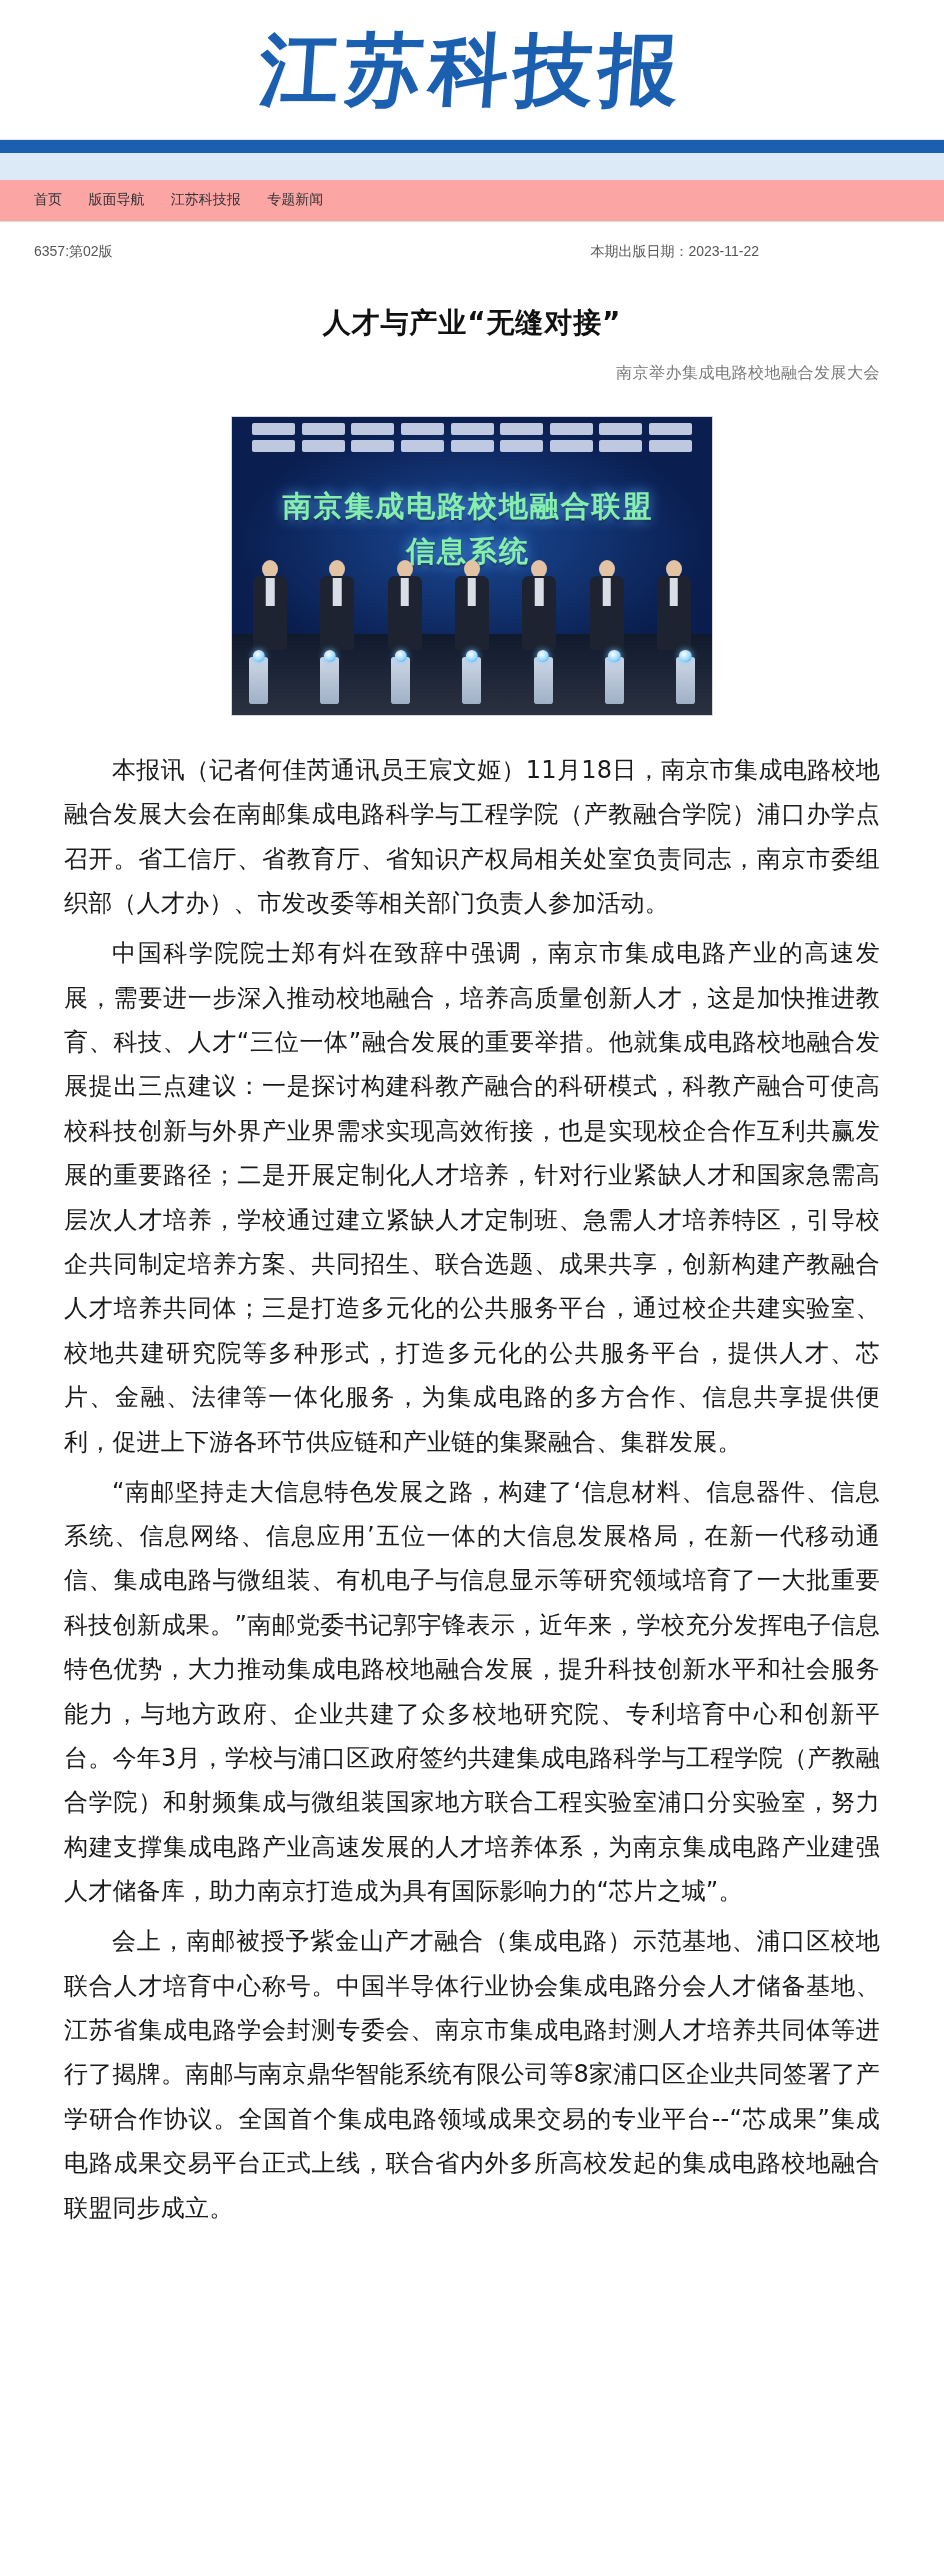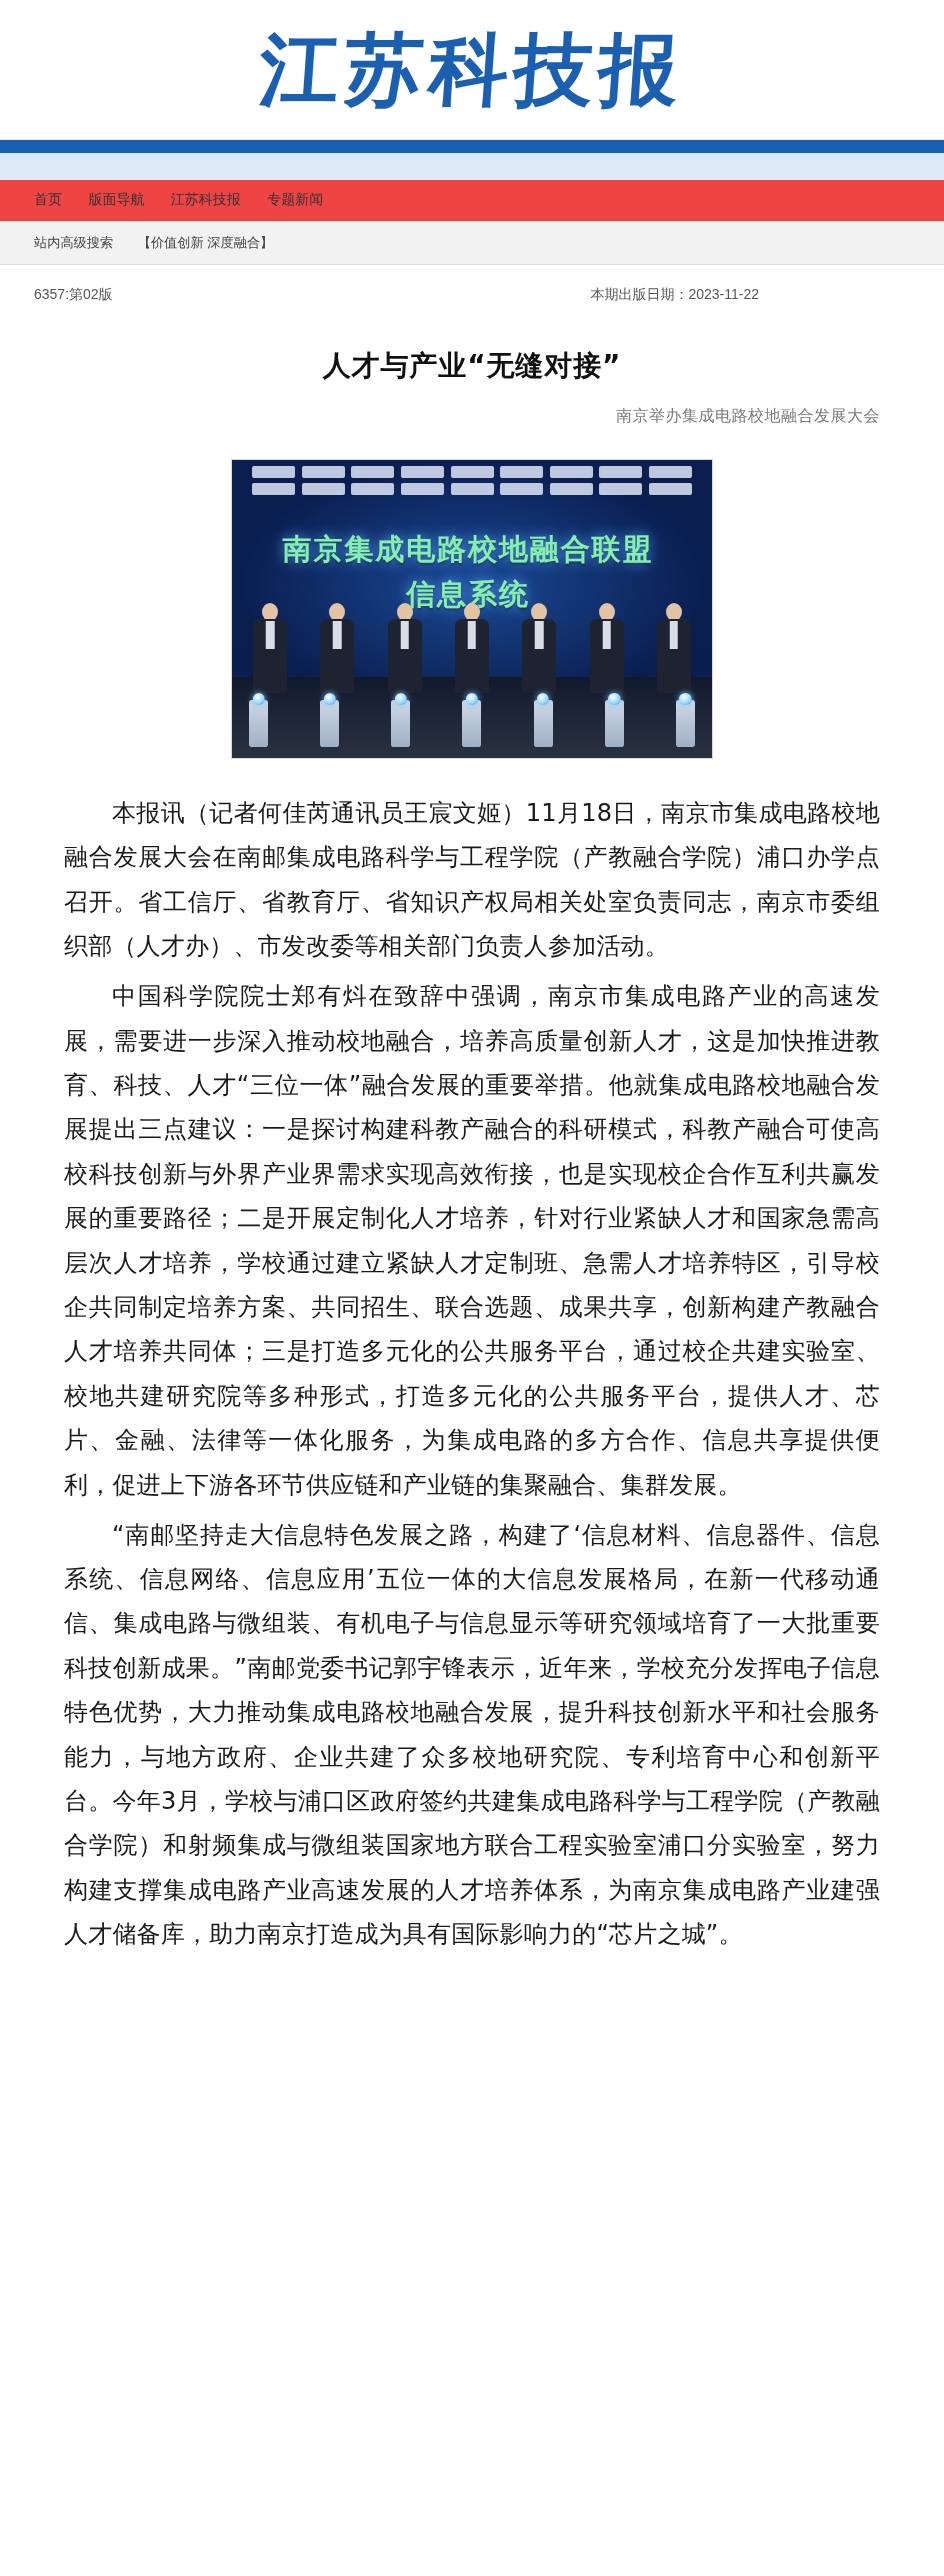--- a/index.html
+++ b/index.html
@@ -52,21 +52,21 @@
 
   
   .navbar {
     width: 100%;
     height: 42px;
     border-bottom: 0.9px solid #dcdcdc;
     display: flex;
     align-items: center;
     padding: 0 34px;
     gap: 26.4px;
-    background: #ef4444;
+    background: #fca5a5;
   }
   .navbar a {
     font-size: 14px;
     color: #333333;
     text-decoration: none;
     white-space: nowrap;
   }
 
   .subbar {
     width: 100%;
@@ -275,24 +275,20 @@
   <div class="masthead-rule"></div>
   <div class="masthead-rule2"></div>
 
   <div class="navbar">
     <a href="#">首页</a>
     <a href="#">版面导航</a>
     <a href="#">江苏科技报</a>
     <a href="#">专题新闻</a>
   </div>
 
-  <div class="subbar">
-    <a href="#" class="search-link">站内高级搜索</a>
-    <span class="slogan">【价值创新 深度融合】</span>
-  </div>
 
   <div class="issue-row">
     <span class="issue-left">6357:第02版</span>
     <span class="issue-right">
       <span>本期出版日期：</span><span>2023-11-22</span>
     </span>
   </div>
 
   <div class="article">
 
@@ -375,17 +371,18 @@
           <div class="podium"></div>
           <div class="podium"></div>
         </div>
       </div>
     </div>
 
     <div class="body-text">
       <p>本报讯（记者何佳芮通讯员王宸文姬）11月18日，南京市集成电路校地融合发展大会在南邮集成电路科学与工程学院（产教融合学院）浦口办学点召开。省工信厅、省教育厅、省知识产权局相关处室负责同志，南京市委组织部（人才办）、市发改委等相关部门负责人参加活动。</p>
       <p>中国科学院院士郑有炓在致辞中强调，南京市集成电路产业的高速发展，需要进一步深入推动校地融合，培养高质量创新人才，这是加快推进教育、科技、人才“三位一体”融合发展的重要举措。他就集成电路校地融合发展提出三点建议：一是探讨构建科教产融合的科研模式，科教产融合可使高校科技创新与外界产业界需求实现高效衔接，也是实现校企合作互利共赢发展的重要路径；二是开展定制化人才培养，针对行业紧缺人才和国家急需高层次人才培养，学校通过建立紧缺人才定制班、急需人才培养特区，引导校企共同制定培养方案、共同招生、联合选题、成果共享，创新构建产教融合人才培养共同体；三是打造多元化的公共服务平台，通过校企共建实验室、校地共建研究院等多种形式，打造多元化的公共服务平台，提供人才、芯片、金融、法律等一体化服务，为集成电路的多方合作、信息共享提供便利，促进上下游各环节供应链和产业链的集聚融合、集群发展。</p>
       <p>“南邮坚持走大信息特色发展之路，构建了‘信息材料、信息器件、信息系统、信息网络、信息应用’五位一体的大信息发展格局，在新一代移动通信、集成电路与微组装、有机电子与信息显示等研究领域培育了一大批重要科技创新成果。”南邮党委书记郭宇锋表示，近年来，学校充分发挥电子信息特色优势，大力推动集成电路校地融合发展，提升科技创新水平和社会服务能力，与地方政府、企业共建了众多校地研究院、专利培育中心和创新平台。今年3月，学校与浦口区政府签约共建集成电路科学与工程学院（产教融合学院）和射频集成与微组装国家地方联合工程实验室浦口分实验室，努力构建支撑集成电路产业高速发展的人才培养体系，为南京集成电路产业建强人才储备库，助力南京打造成为具有国际影响力的“芯片之城”。</p>
+      <p>会上，南邮被授予紫金山产才融合（集成电路）示范基地、浦口区校地联合人才培育中心称号。中国半导体行业协会集成电路分会人才储备基地、江苏省集成电路学会封测专委会、南京市集成电路封测人才培养共同体等进行了揭牌。南邮与南京鼎华智能系统有限公司等8家浦口区企业共同签署了产学研合作协议。全国首个集成电路领域成果交易的专业平台--“芯成果”集成电路成果交易平台正式上线，联合省内外多所高校发起的集成电路校地融合联盟同步成立。</p>
     </div>
 
   </div>
 </div>
 
 
 </body></html>

